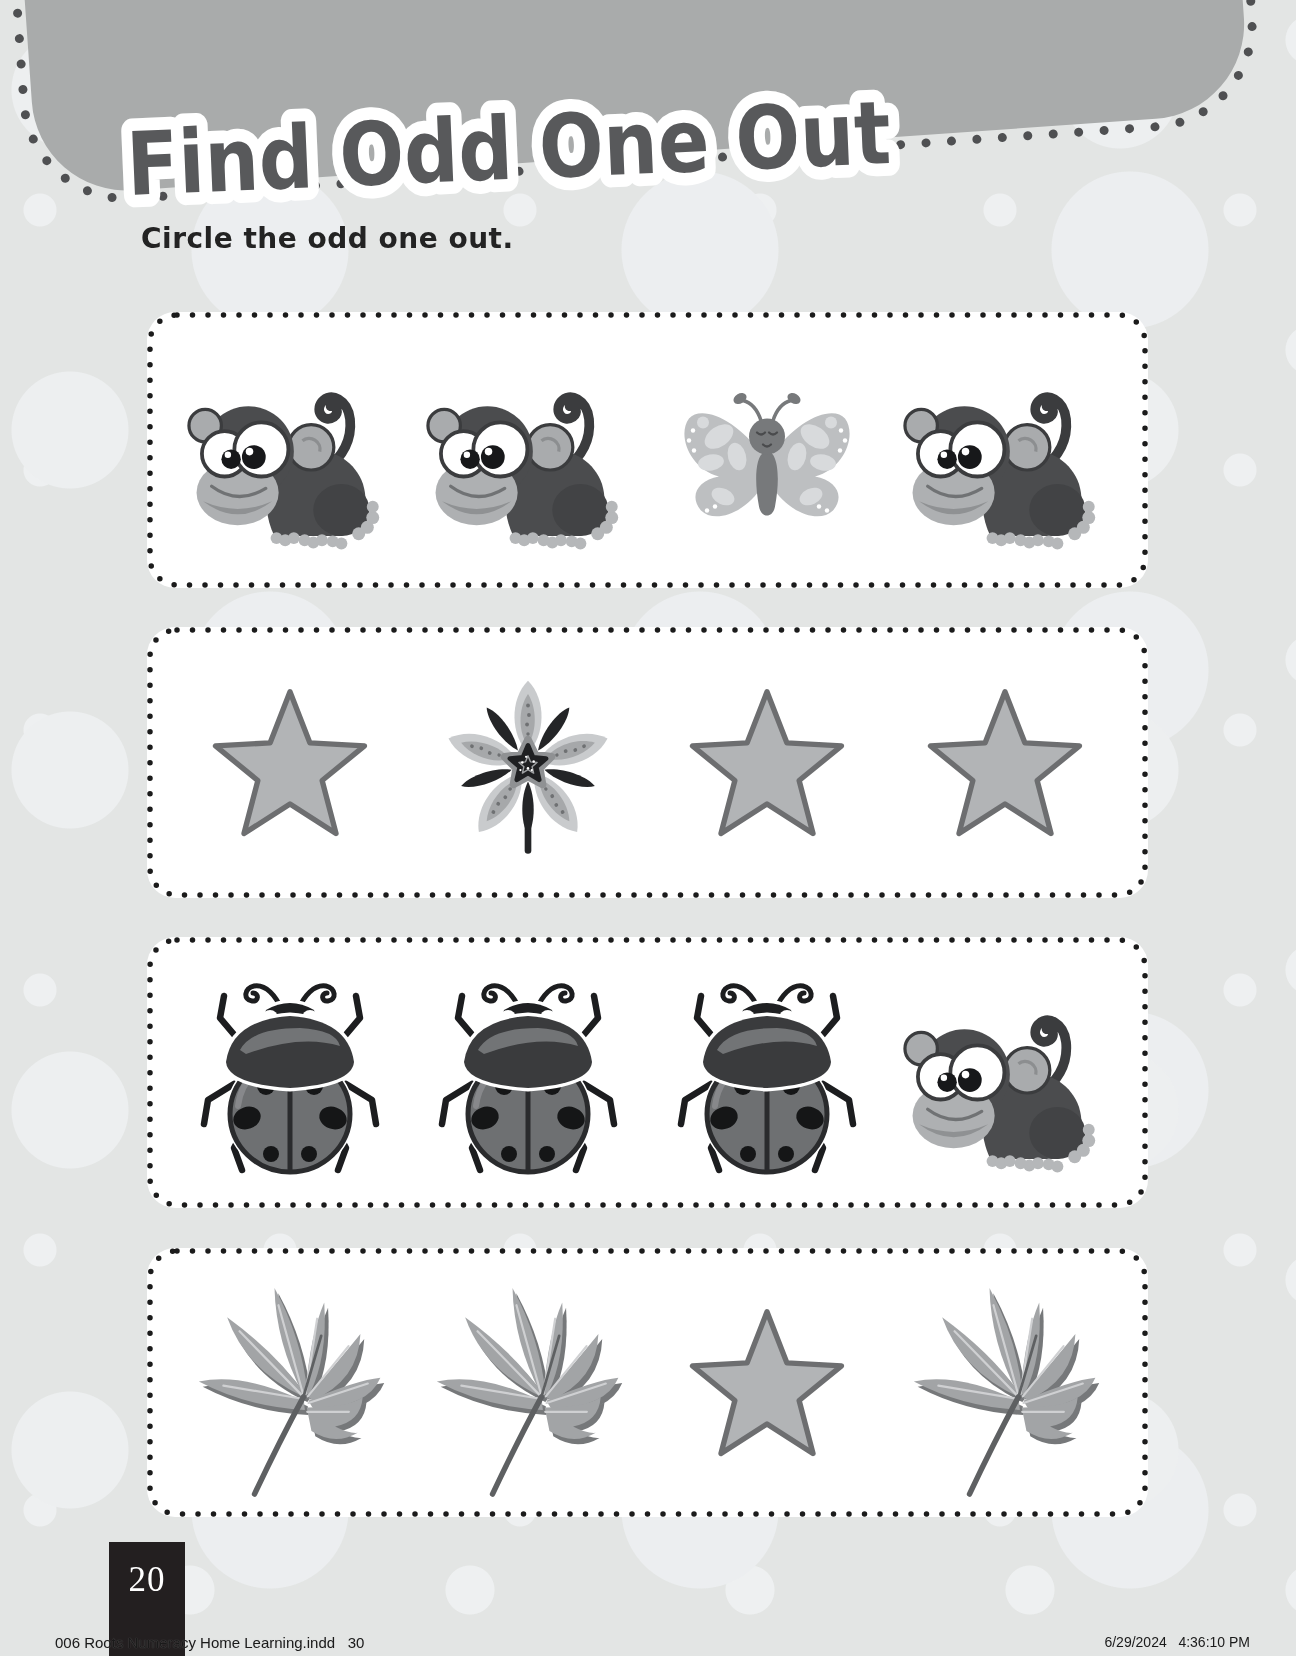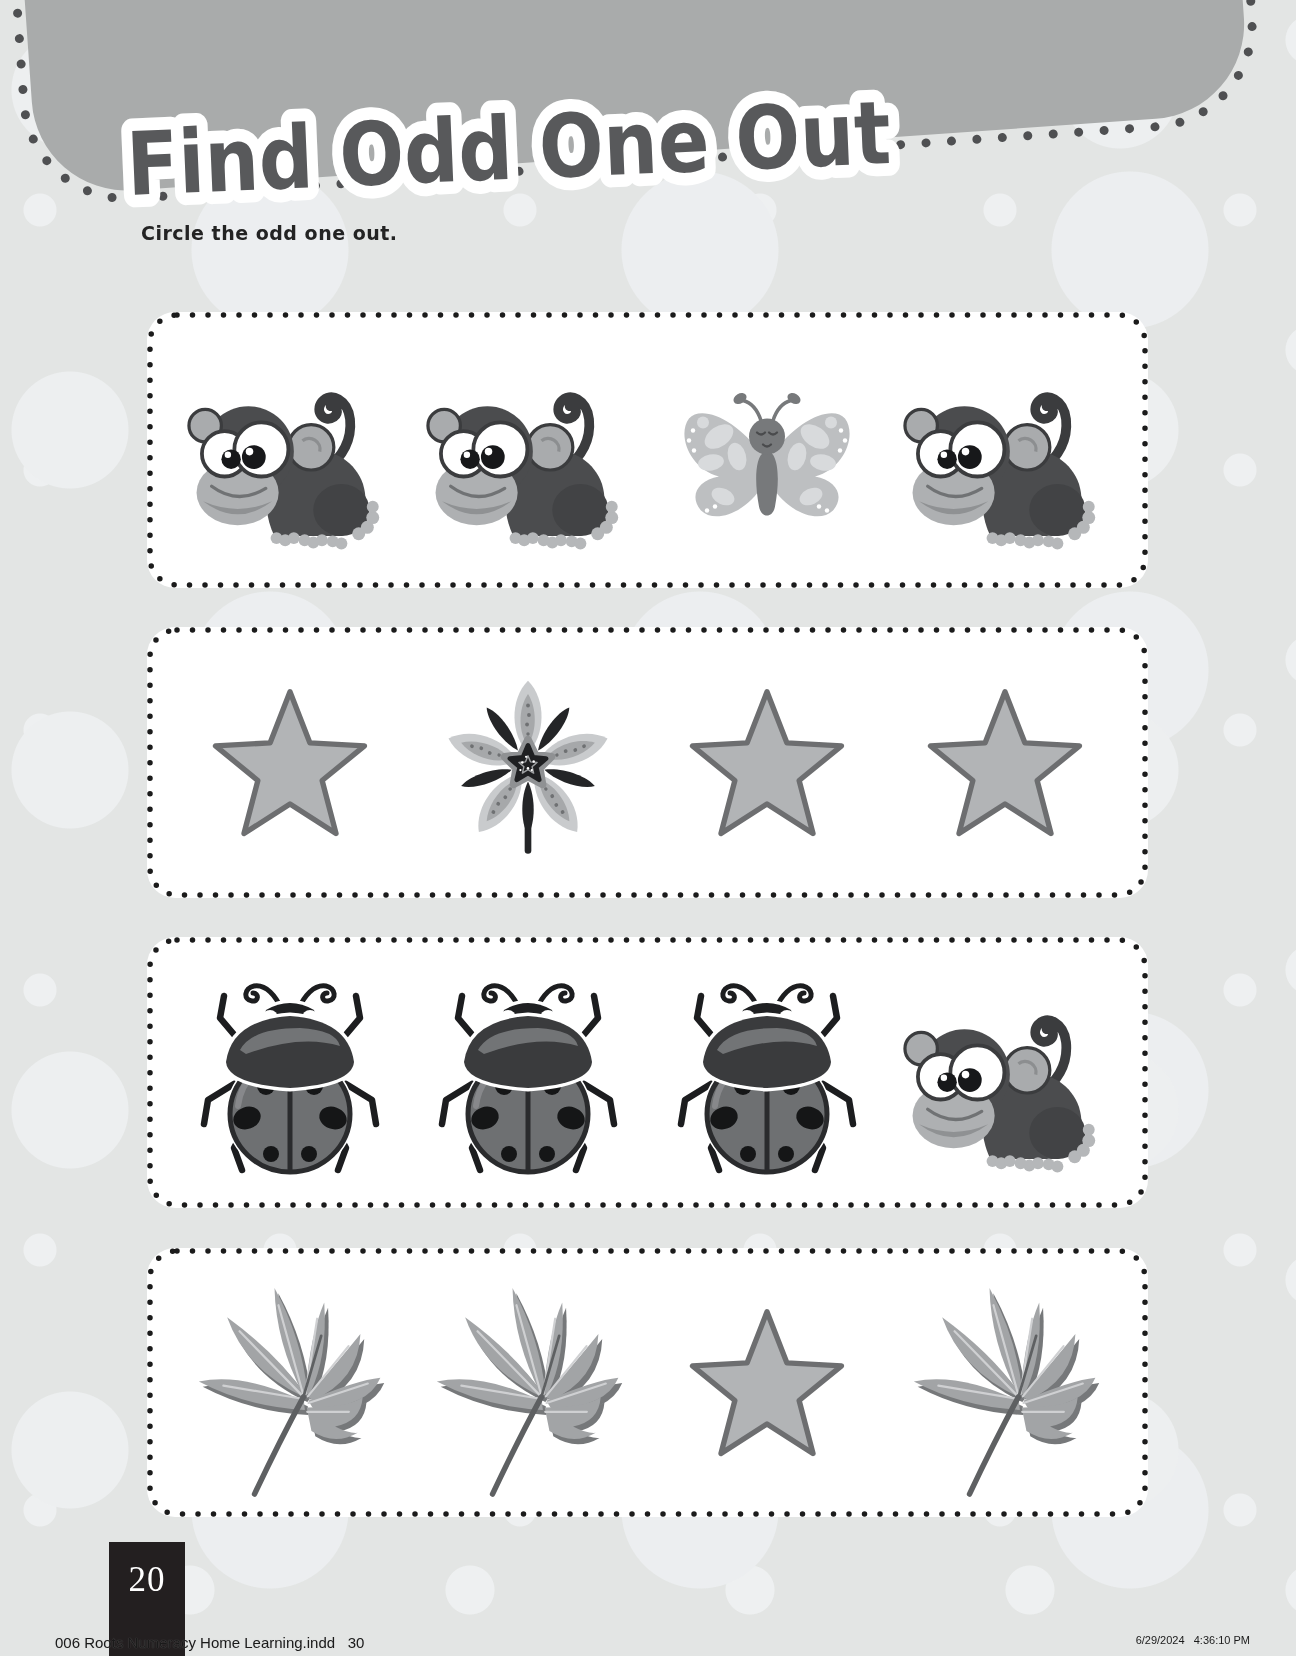--- a/index.html
+++ b/index.html
@@ -17,21 +17,21 @@
   .header-art{position:absolute;left:0;top:0;width:1296px;height:260px;display:block;}
   .title-art{position:absolute;left:116px;top:80px;width:820px;height:130px;overflow:visible;}
   .title-art text{
     font-family:"DejaVu Sans","Liberation Sans",sans-serif;
     font-weight:bold;font-size:76px;letter-spacing:0px;
     fill:#58595b;stroke:#ffffff;stroke-width:22px;
     paint-order:stroke;stroke-linejoin:round;stroke-linecap:round;
   }
   .instruction{
     position:absolute;left:141px;top:222px;
-    font-size:19px;font-weight:bold;color:#232323;letter-spacing:0.5px;
+    font-size:28px;font-weight:bold;color:#232323;letter-spacing:0.5px;
   }
   .row-box{
     position:absolute;left:147px;width:1001px;
     background:#ffffff;border-radius:28px;
   }
   .row-border{position:absolute;left:0;top:0;width:100%;height:100%;overflow:visible;}
   .row-items{
     position:absolute;left:0;top:0;right:0;bottom:0;
     display:flex;align-items:center;justify-content:space-between;
     padding:0 30px;box-sizing:border-box;
@@ -54,21 +54,21 @@
     font-family:"Liberation Serif","DejaVu Serif",serif;
     font-size:35px;color:#ffffff;letter-spacing:1px;
   }
   .footer-left{
     position:absolute;left:55px;top:1634px;z-index:2;
     font-family:"Liberation Sans",sans-serif;font-size:15px;color:#1a1a1a;
     white-space:pre;text-shadow:0 0 1px rgba(200,200,200,0.45);
   }
   .footer-right{
     position:absolute;right:46px;top:1634px;z-index:2;
-    font-family:"Liberation Sans",sans-serif;font-size:11px;color:#1a1a1a;
+    font-family:"Liberation Sans",sans-serif;font-size:14px;color:#1a1a1a;
     white-space:pre;
     margin-left:44px;
   }
 </style>
 </head>
 <body>
 
 <div class="page">
 
   <svg width="0" height="0" style="position:absolute" aria-hidden="true">

